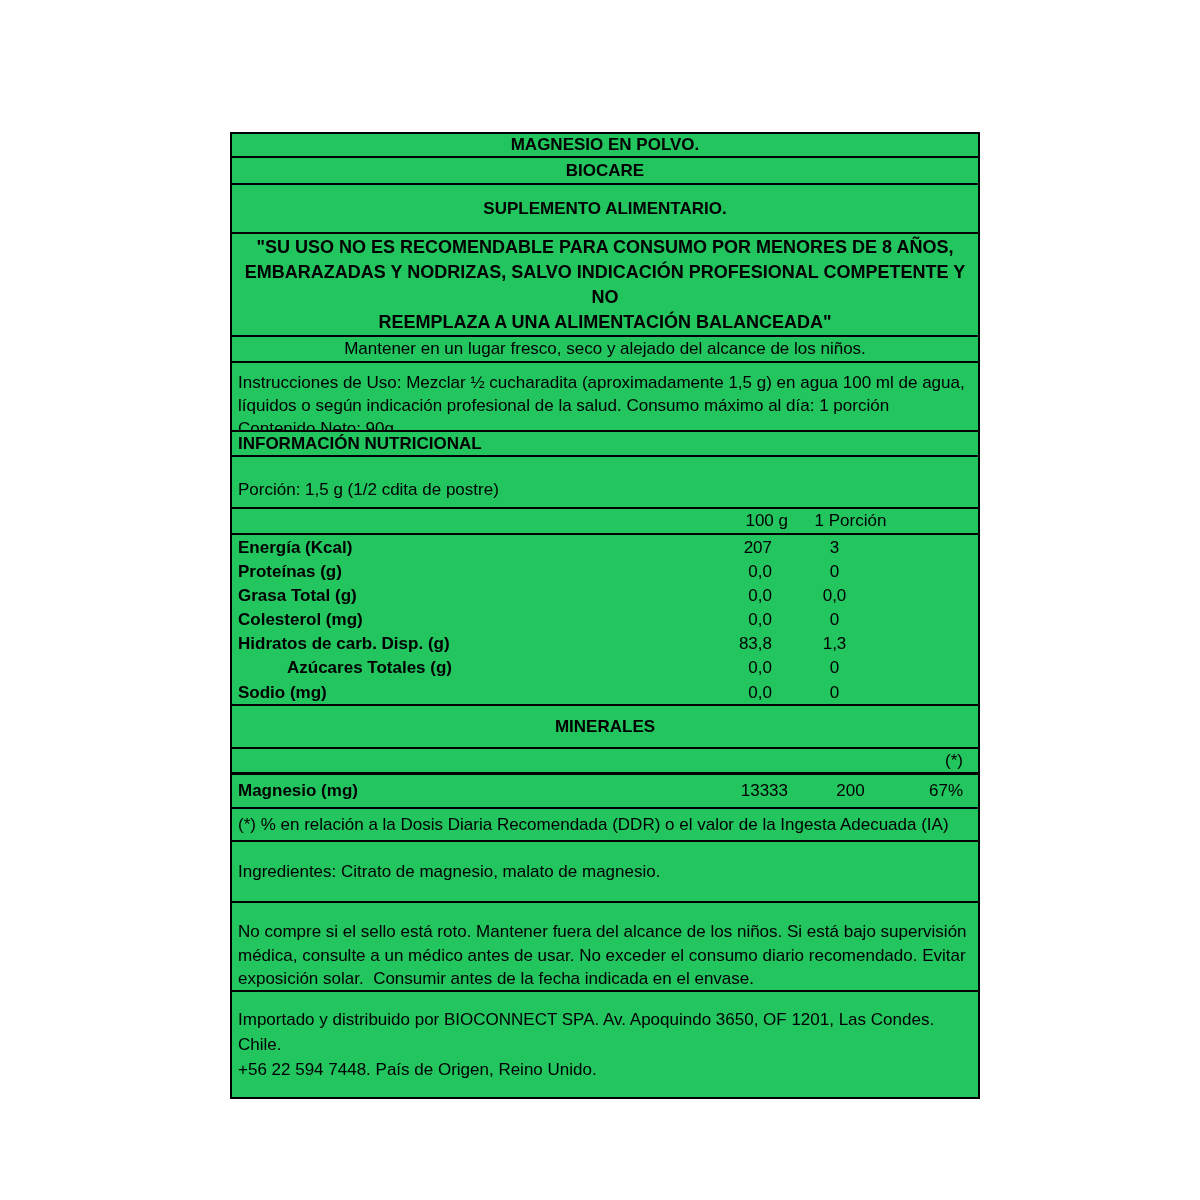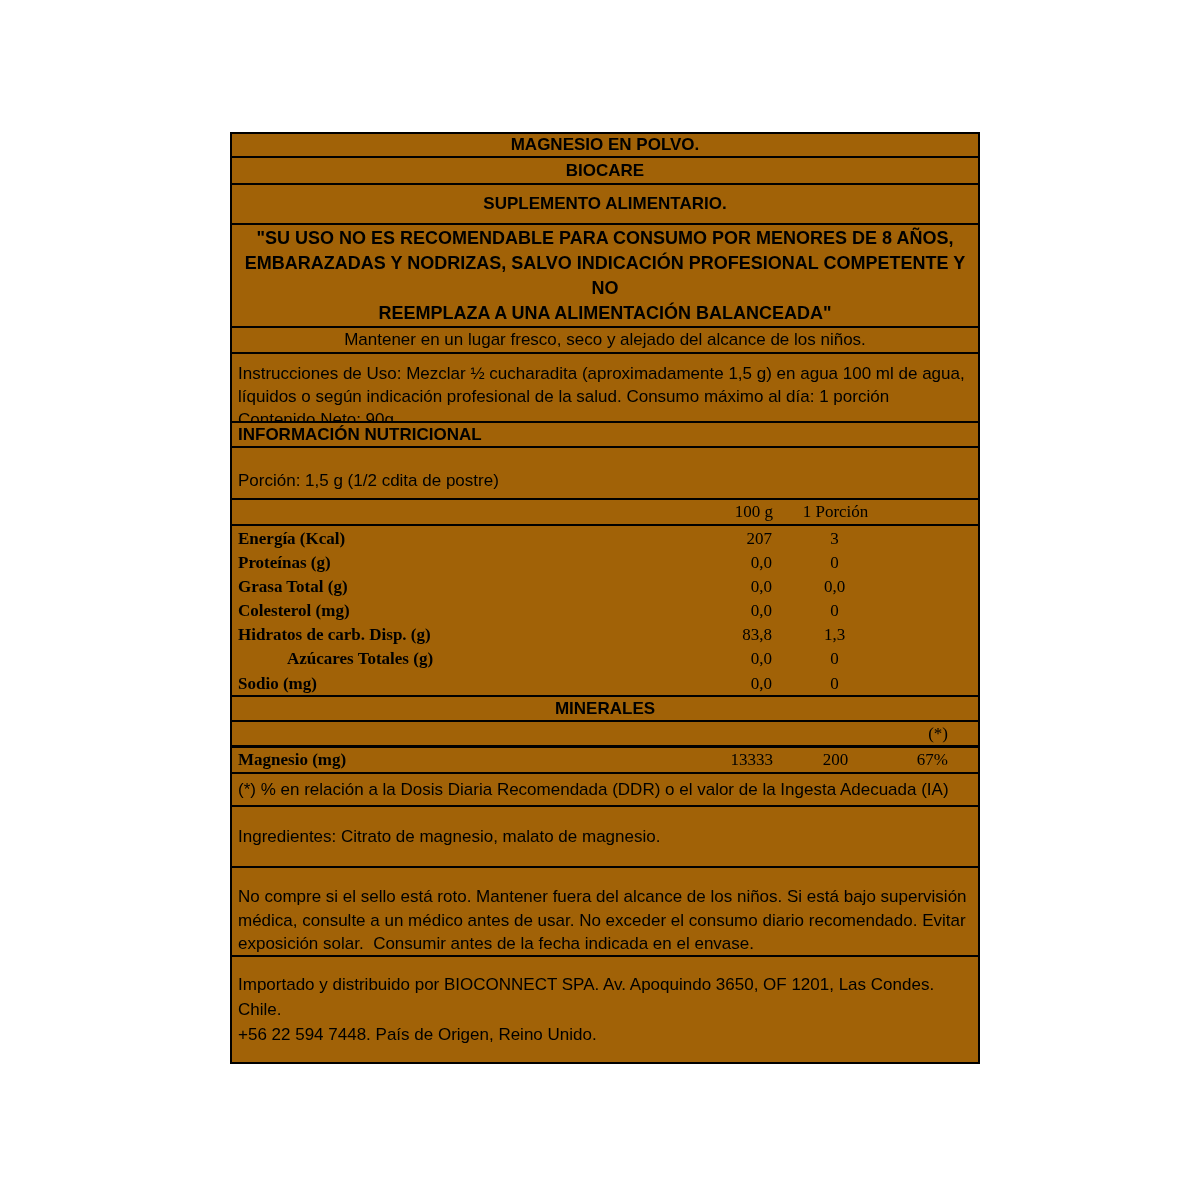--- a/index.html
+++ b/index.html
@@ -3,52 +3,52 @@
 <meta charset="utf-8">
 <style>
   html,body{margin:0;padding:0;}
   body{
     width:1200px;height:1200px;background:#ffffff;
     font-family:"Liberation Sans", sans-serif;color:#000000;
     font-size:17px;position:relative;
   }
   .sheet{
     position:absolute;left:230px;top:132px;width:750px;
-    border:2px solid #000;box-sizing:border-box;background:#a16207;
+    border:2px solid #000;box-sizing:border-box;background:#22c55e;
   }
   .row{border-bottom:2px solid #000;box-sizing:border-box;overflow:hidden;}
   .row:last-child{border-bottom:none;}
   .c{display:flex;align-items:center;justify-content:center;text-align:center;}
   .vcent{display:flex;align-items:center;}
   .b{font-weight:700;}
   .pl{padding-left:6px;padding-right:6px;}
   .pre{white-space:pre-wrap;}
   .r1{height:24px}
   .r2{height:27px}
-  .r3{height:40px}
+  .r3{height:49px}
   .r4{height:103px;font-size:18px;line-height:25px;}
   .r5{height:26px}
   .r6{height:69px;line-height:23px;padding-top:8px;}
   .r7{height:25px}
   .r8{height:52px;line-height:25.5px;padding-top:20px;}
   .r9{height:26px}
   .r10{height:171px;padding-top:1px;}
-  .r11{height:25px}
+  .r11{height:43px}
   .r12{height:26px;border-bottom-width:3px;}
-  .r13{height:26px}
+  .r13{height:34px}
   .r14{height:33px}
   .r15{height:61px}
   .r16{height:89px;line-height:23.5px;padding-top:17px;}
   .r17{height:105px;line-height:25px;}
-  .grid{display:flex;align-items:center;width:100%;height:100%;padding-right:30px;box-sizing:border-box;font-family:Liberation Serif, serif;}
+  .grid{display:flex;align-items:center;width:100%;height:100%;padding-right:15px;box-sizing:border-box;}
   .gl{flex:1;padding-left:6px;}
   .g1{width:100px;text-align:right;}
   .g2{width:125px;text-align:center;}
   .g3{width:50px;text-align:right;}
-  .nrow{display:flex;height:24.1px;line-height:24.1px;padding-right:31px;box-sizing:border-box;font-family:Liberation Serif, serif;}
+  .nrow{display:flex;height:24.1px;line-height:24.1px;padding-right:31px;box-sizing:border-box;}
   .nrow .gl{line-height:24.1px;}
   .indent .gl{padding-left:55px;}
 </style>
 </head>
 <body>
 
 <div class="sheet">
 
   <div class="row r1 c b">MAGNESIO EN POLVO.</div>
 

